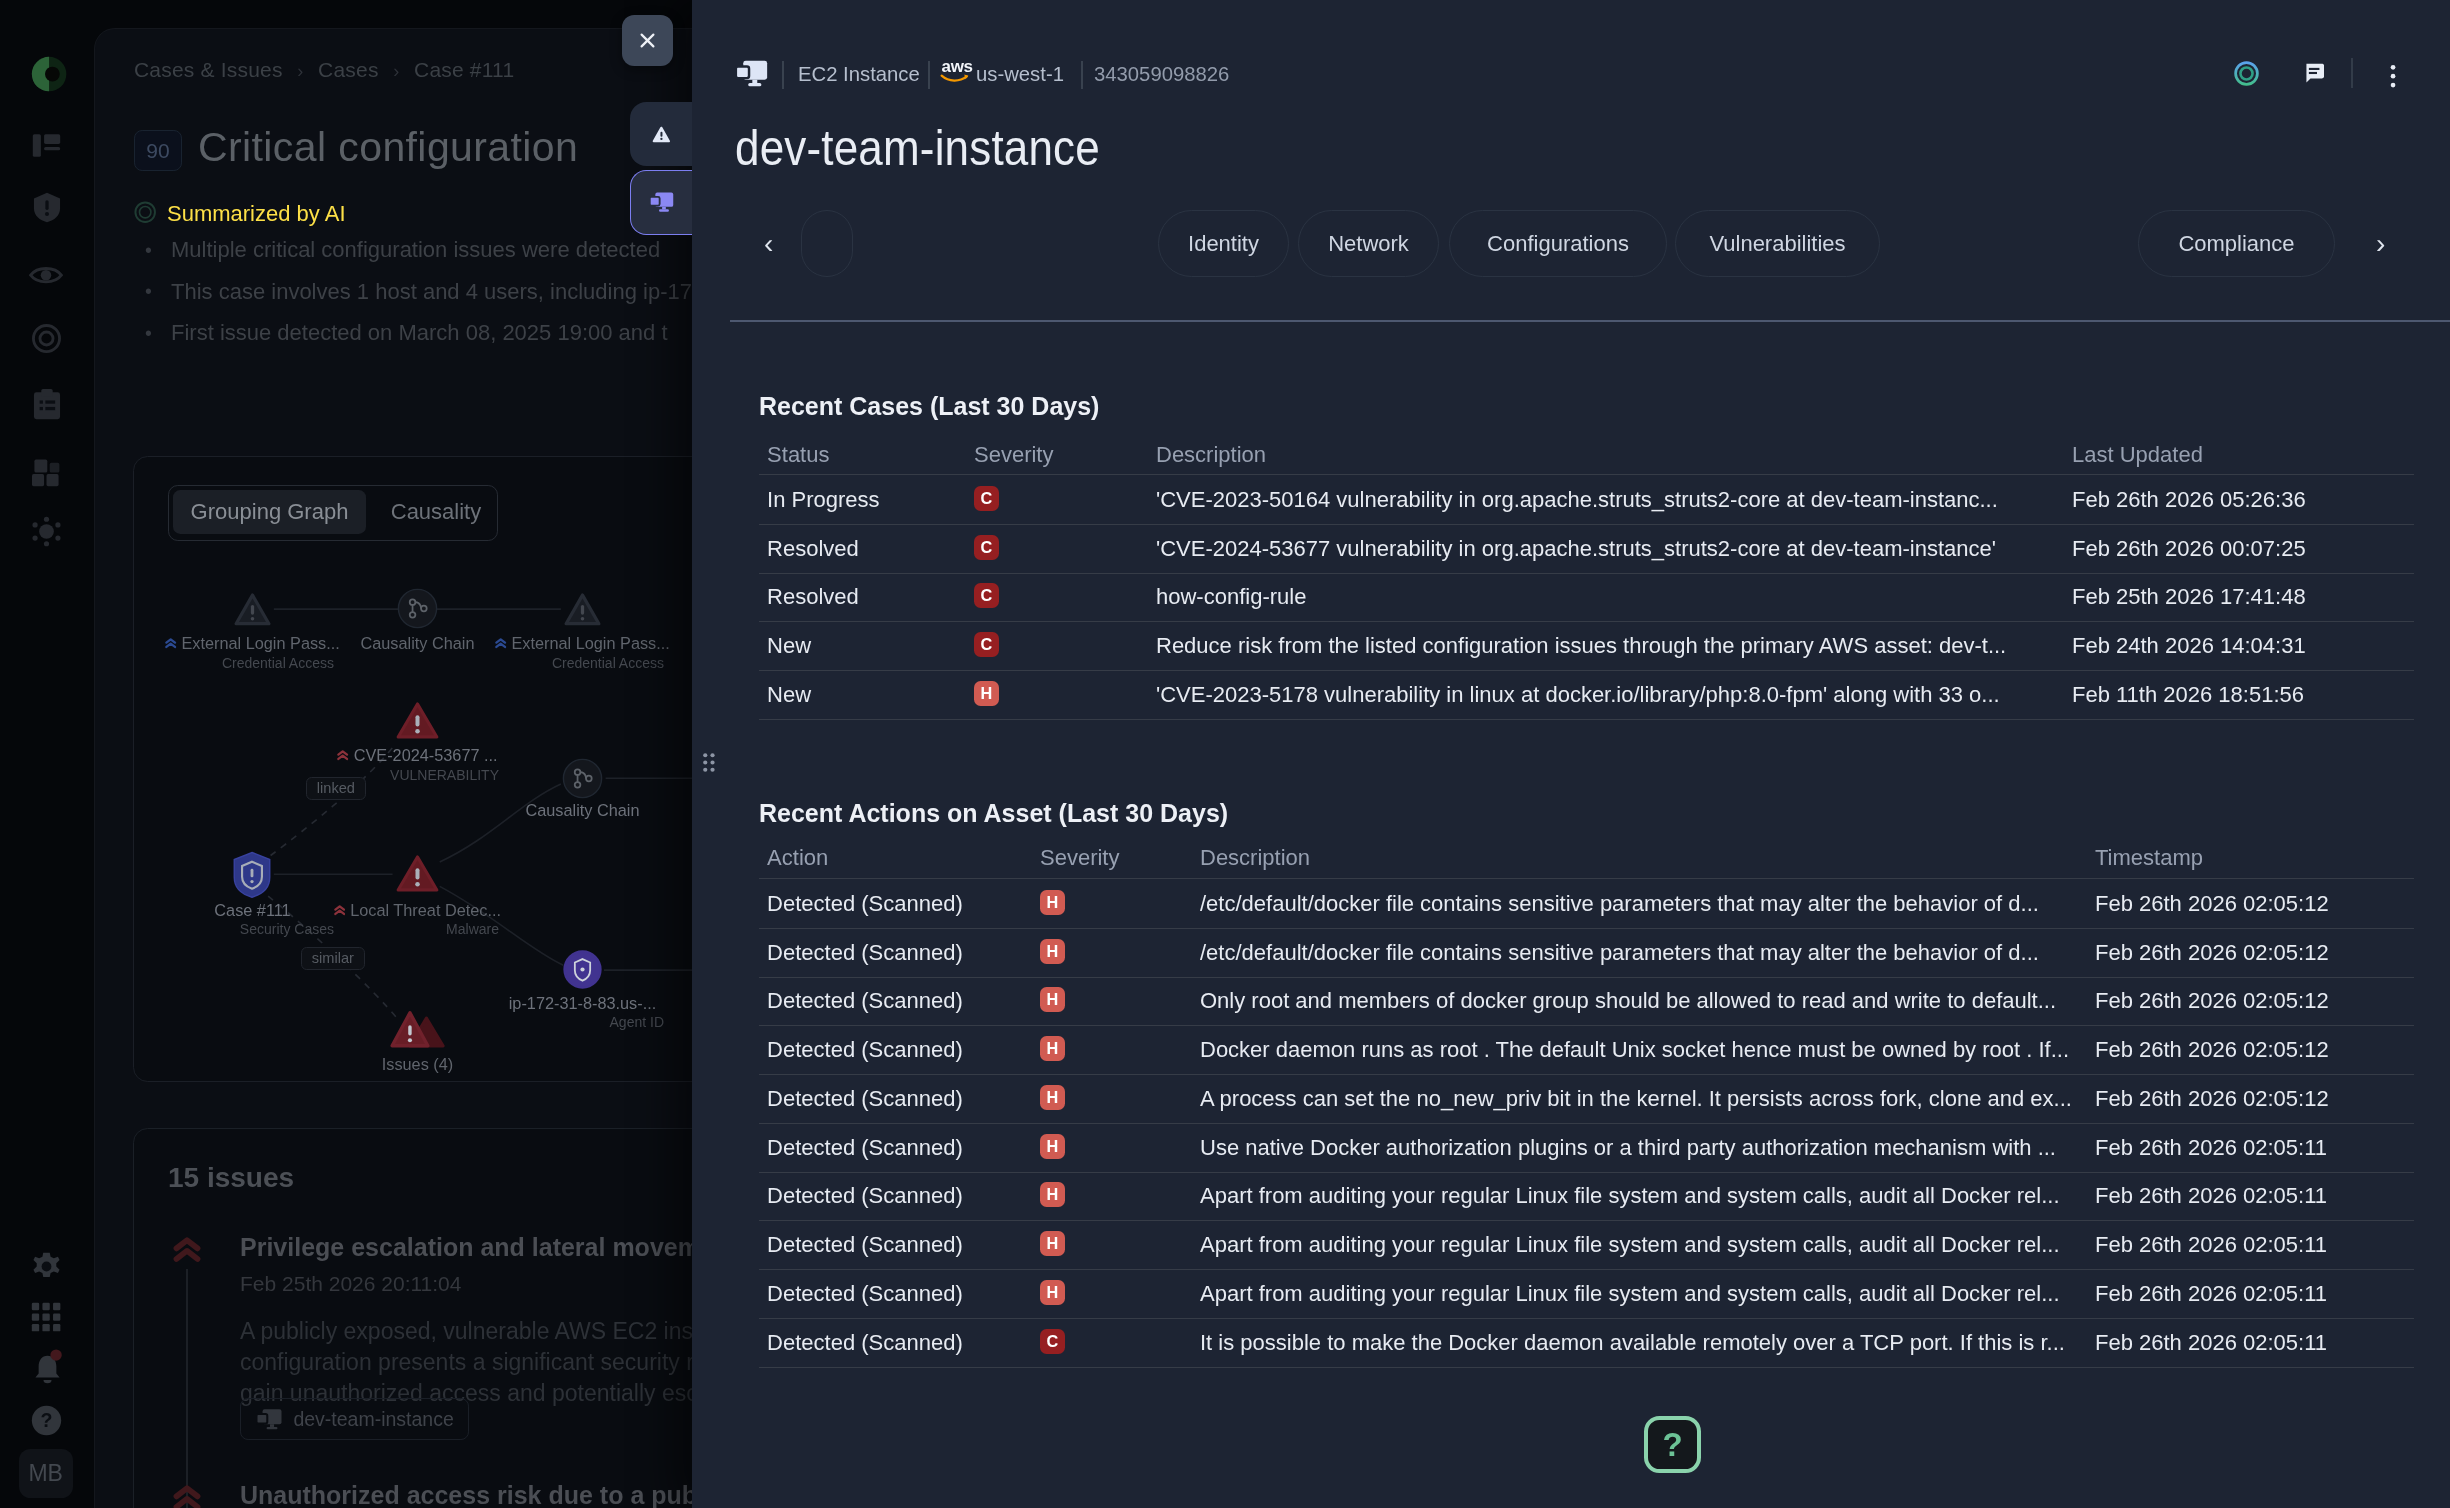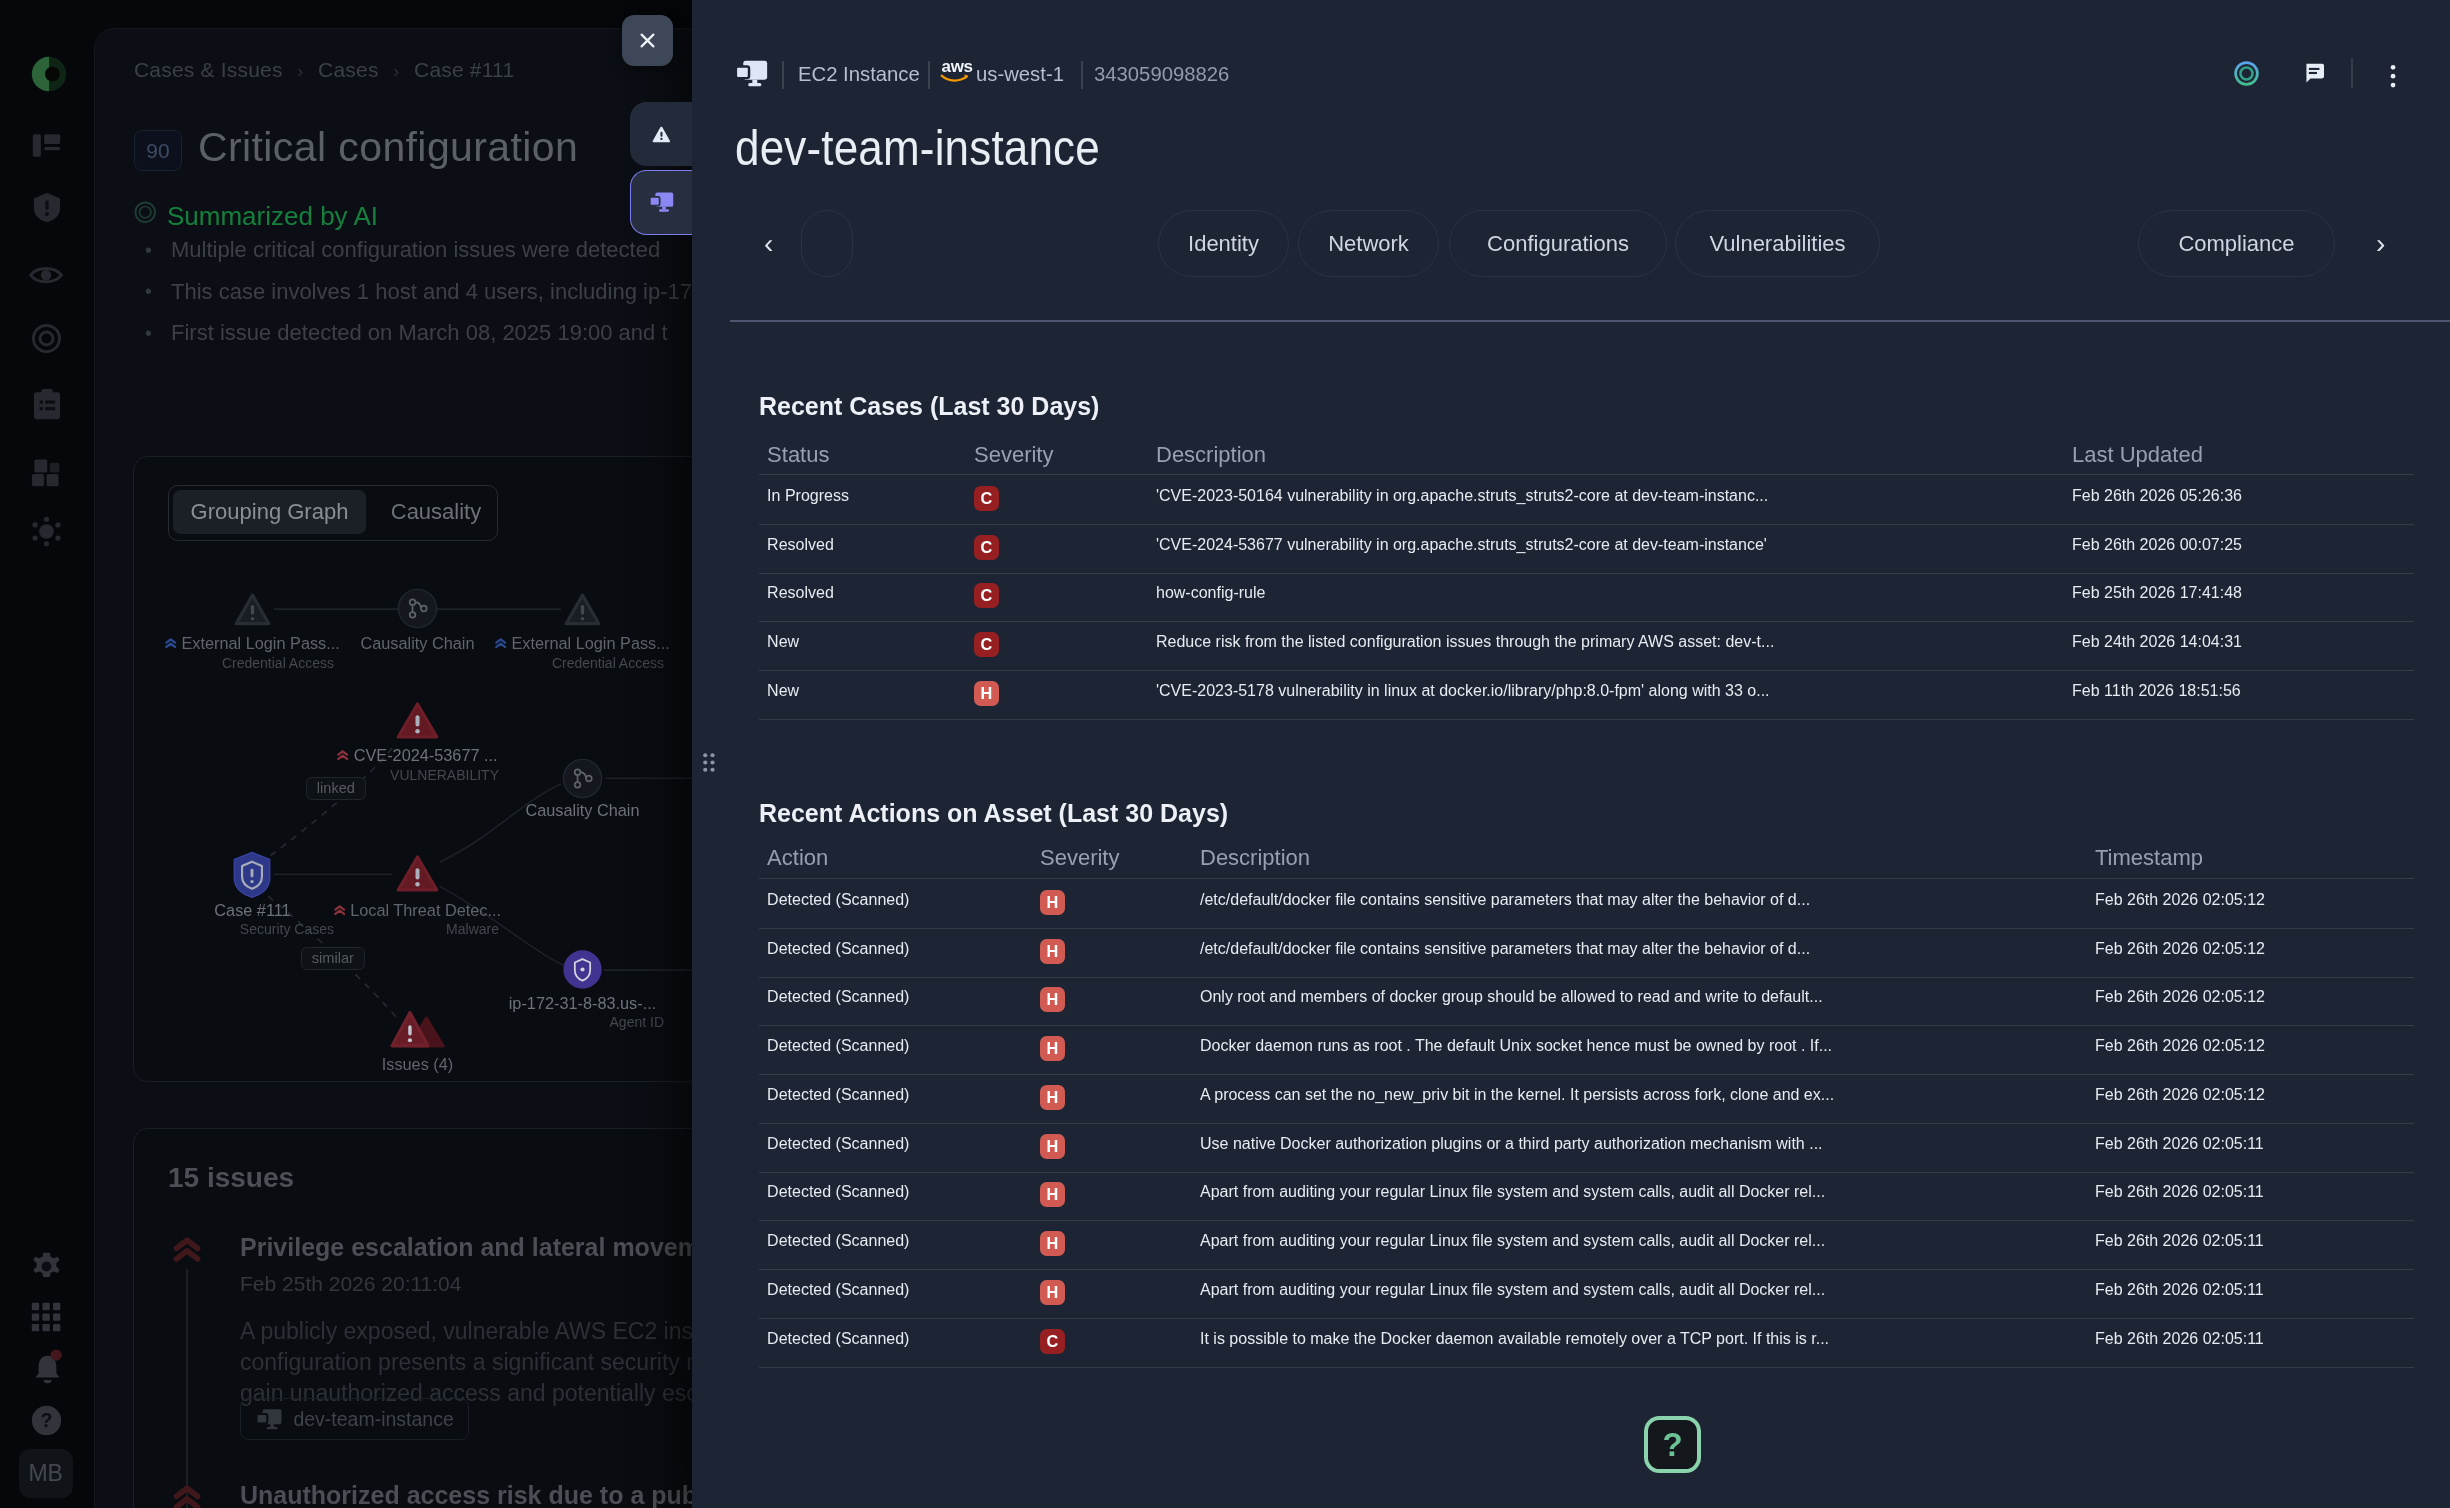--- a/index.html
+++ b/index.html
@@ -3,21 +3,21 @@
 <meta charset="utf-8">
 <style>
 html,body{margin:0;padding:0;width:2450px;height:1509px;background:#05070a;font-family:"Liberation Sans",sans-serif;overflow:hidden;position:relative}
 .a{position:absolute}
 
 #maincard{left:94px;top:28px;width:2356px;height:1481px;background:#0b0e14;border-radius:21px 0 0 0;border-top:0.8px solid #14171d;border-left:0.8px solid #14171d}
 .bc{font-size:21px;color:#3b4046;letter-spacing:0.2px}
 .bcsep{color:#2d3138;margin:0 14.6px;font-size:18px}
 #badge90{left:134px;top:130px;width:46px;height:39px;border:1.6px solid #192330;border-radius:8.1px;color:#3d4a61;font-size:21px;display:flex;align-items:center;justify-content:center;background:#0b101c}
 #bigtitle{left:198px;top:124px;font-size:41px;color:#5b6066;font-weight:500;letter-spacing:0.4px;white-space:nowrap}
-.sumline{font-size:26px;color:#15803d}
+.sumline{font-size:22px;color:#fde047}
 .bullet{font-size:22px;color:#3d4147;white-space:nowrap}
 .bdot{color:#34383f;font-size:19.5px}
 
 #gcard{left:133px;top:456px;width:1593px;height:624px;background:#090c11;border:0.8px solid #1b1f27;border-radius:14.6px}
 #toggle{left:34px;top:28px;width:328px;height:54px;border:0.8px solid #262b33;border-radius:9.8px;display:flex;align-items:center;padding:0}
 #segsel{left:39px;top:33px;width:193px;height:44px;background:#1b1f26;border-radius:7.3px;display:flex;align-items:center;justify-content:center;color:#8a8f96;font-size:22px}
 #segev{left:241px;top:33px;width:122px;height:44px;display:flex;align-items:center;justify-content:center;color:#6d7279;font-size:22px}
 .nlab{font-size:16.3px;color:#60656d;white-space:nowrap;text-align:center}
 .nsub{font-size:14px;color:#44484f;white-space:nowrap;text-align:right}
 .chip{background:#0e1116;border:0.8px solid #21252d;border-radius:5.7px;color:#565b62;font-size:14.6px;padding:2.4px 9.8px}
@@ -37,21 +37,21 @@
 .hdrtxt{font-size:20.3px;color:#b6bfce;white-space:nowrap}
 .hdrdim{color:#929bab}
 .vdiv{width:1.6px;background:#39424f}
 #dtitle{left:43px;top:119px;font-size:50px;transform:scaleX(.88);transform-origin:0 0;color:#e9edf4;font-weight:500;letter-spacing:0.2px}
 .pill{position:absolute;top:210px;height:67px;border:0.8px solid #2a3342;border-radius:34px;display:flex;align-items:center;justify-content:center;font-size:22px;color:#cfd6e2;box-sizing:border-box;background:#1d2433}
 .pill.act{background:#2c3447;border:1.6px solid #4b5ad0;color:#f3f6fb;font-weight:700}
 .chev{font-size:28px;color:#dfe5ee}
 #tabline{left:38px;top:320px;right:0;height:1.6px;background:#4d5870}
 .sec-title{font-size:25px;font-weight:700;color:#edf0f6}
 .th{font-size:22px;color:#97a0b1;white-space:nowrap}
-.td{font-size:16px;color:#e7ebf2;white-space:nowrap}
+.td{font-size:22px;color:#e7ebf2;white-space:nowrap}
 .row{position:absolute;left:0;width:1655px;height:49px;border-bottom:0.8px solid #363c47}
 .sev{width:25px;height:25px;border-radius:6.5px;color:#fff;font-weight:700;font-size:16.3px;display:flex;align-items:center;justify-content:center}
 .sevC{background:#961f21}
 .sevH{background:#d15b52}
 #helpbtn{left:952px;top:1416px;width:57px;height:57px;background:#14181c;border:4.1px solid #8ad3ac;border-radius:15.4px;display:flex;align-items:center;justify-content:center;box-sizing:border-box}
 #helpbtn span{color:#6cc296;font-size:33px;font-weight:700}
 </style>
 </head>
 <body>
 <div id="page" class="a" style="inset:0">

